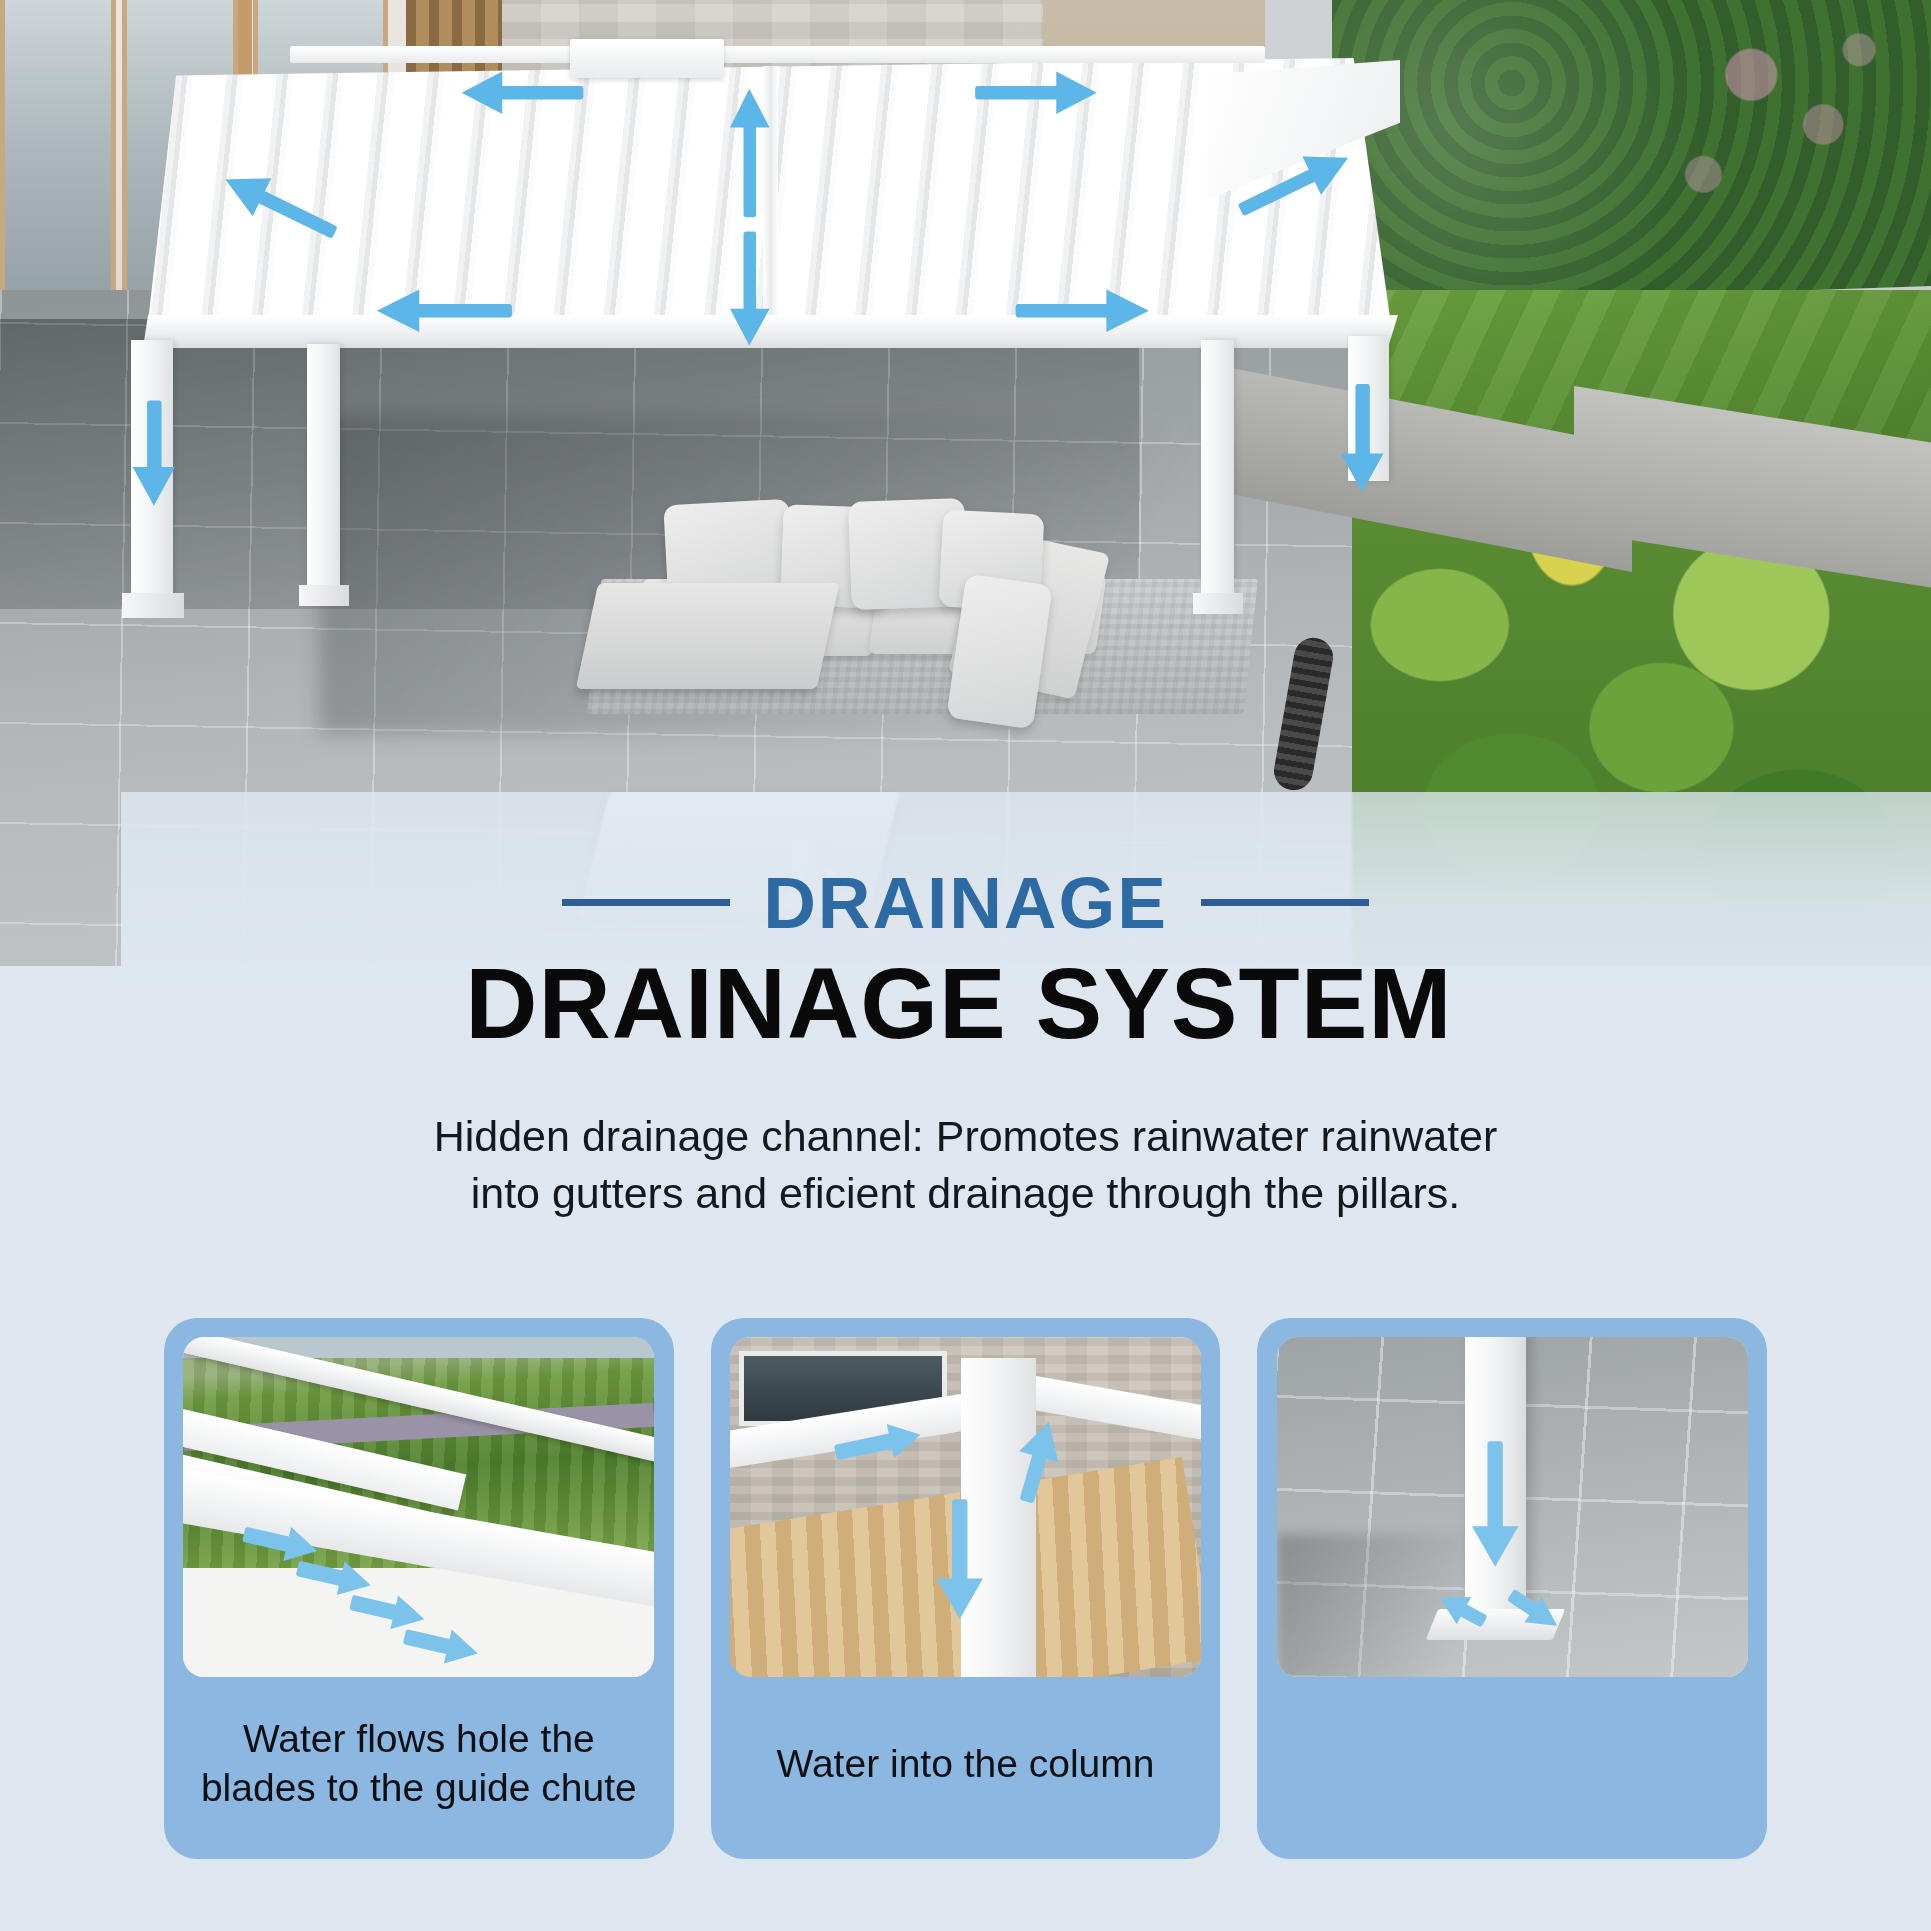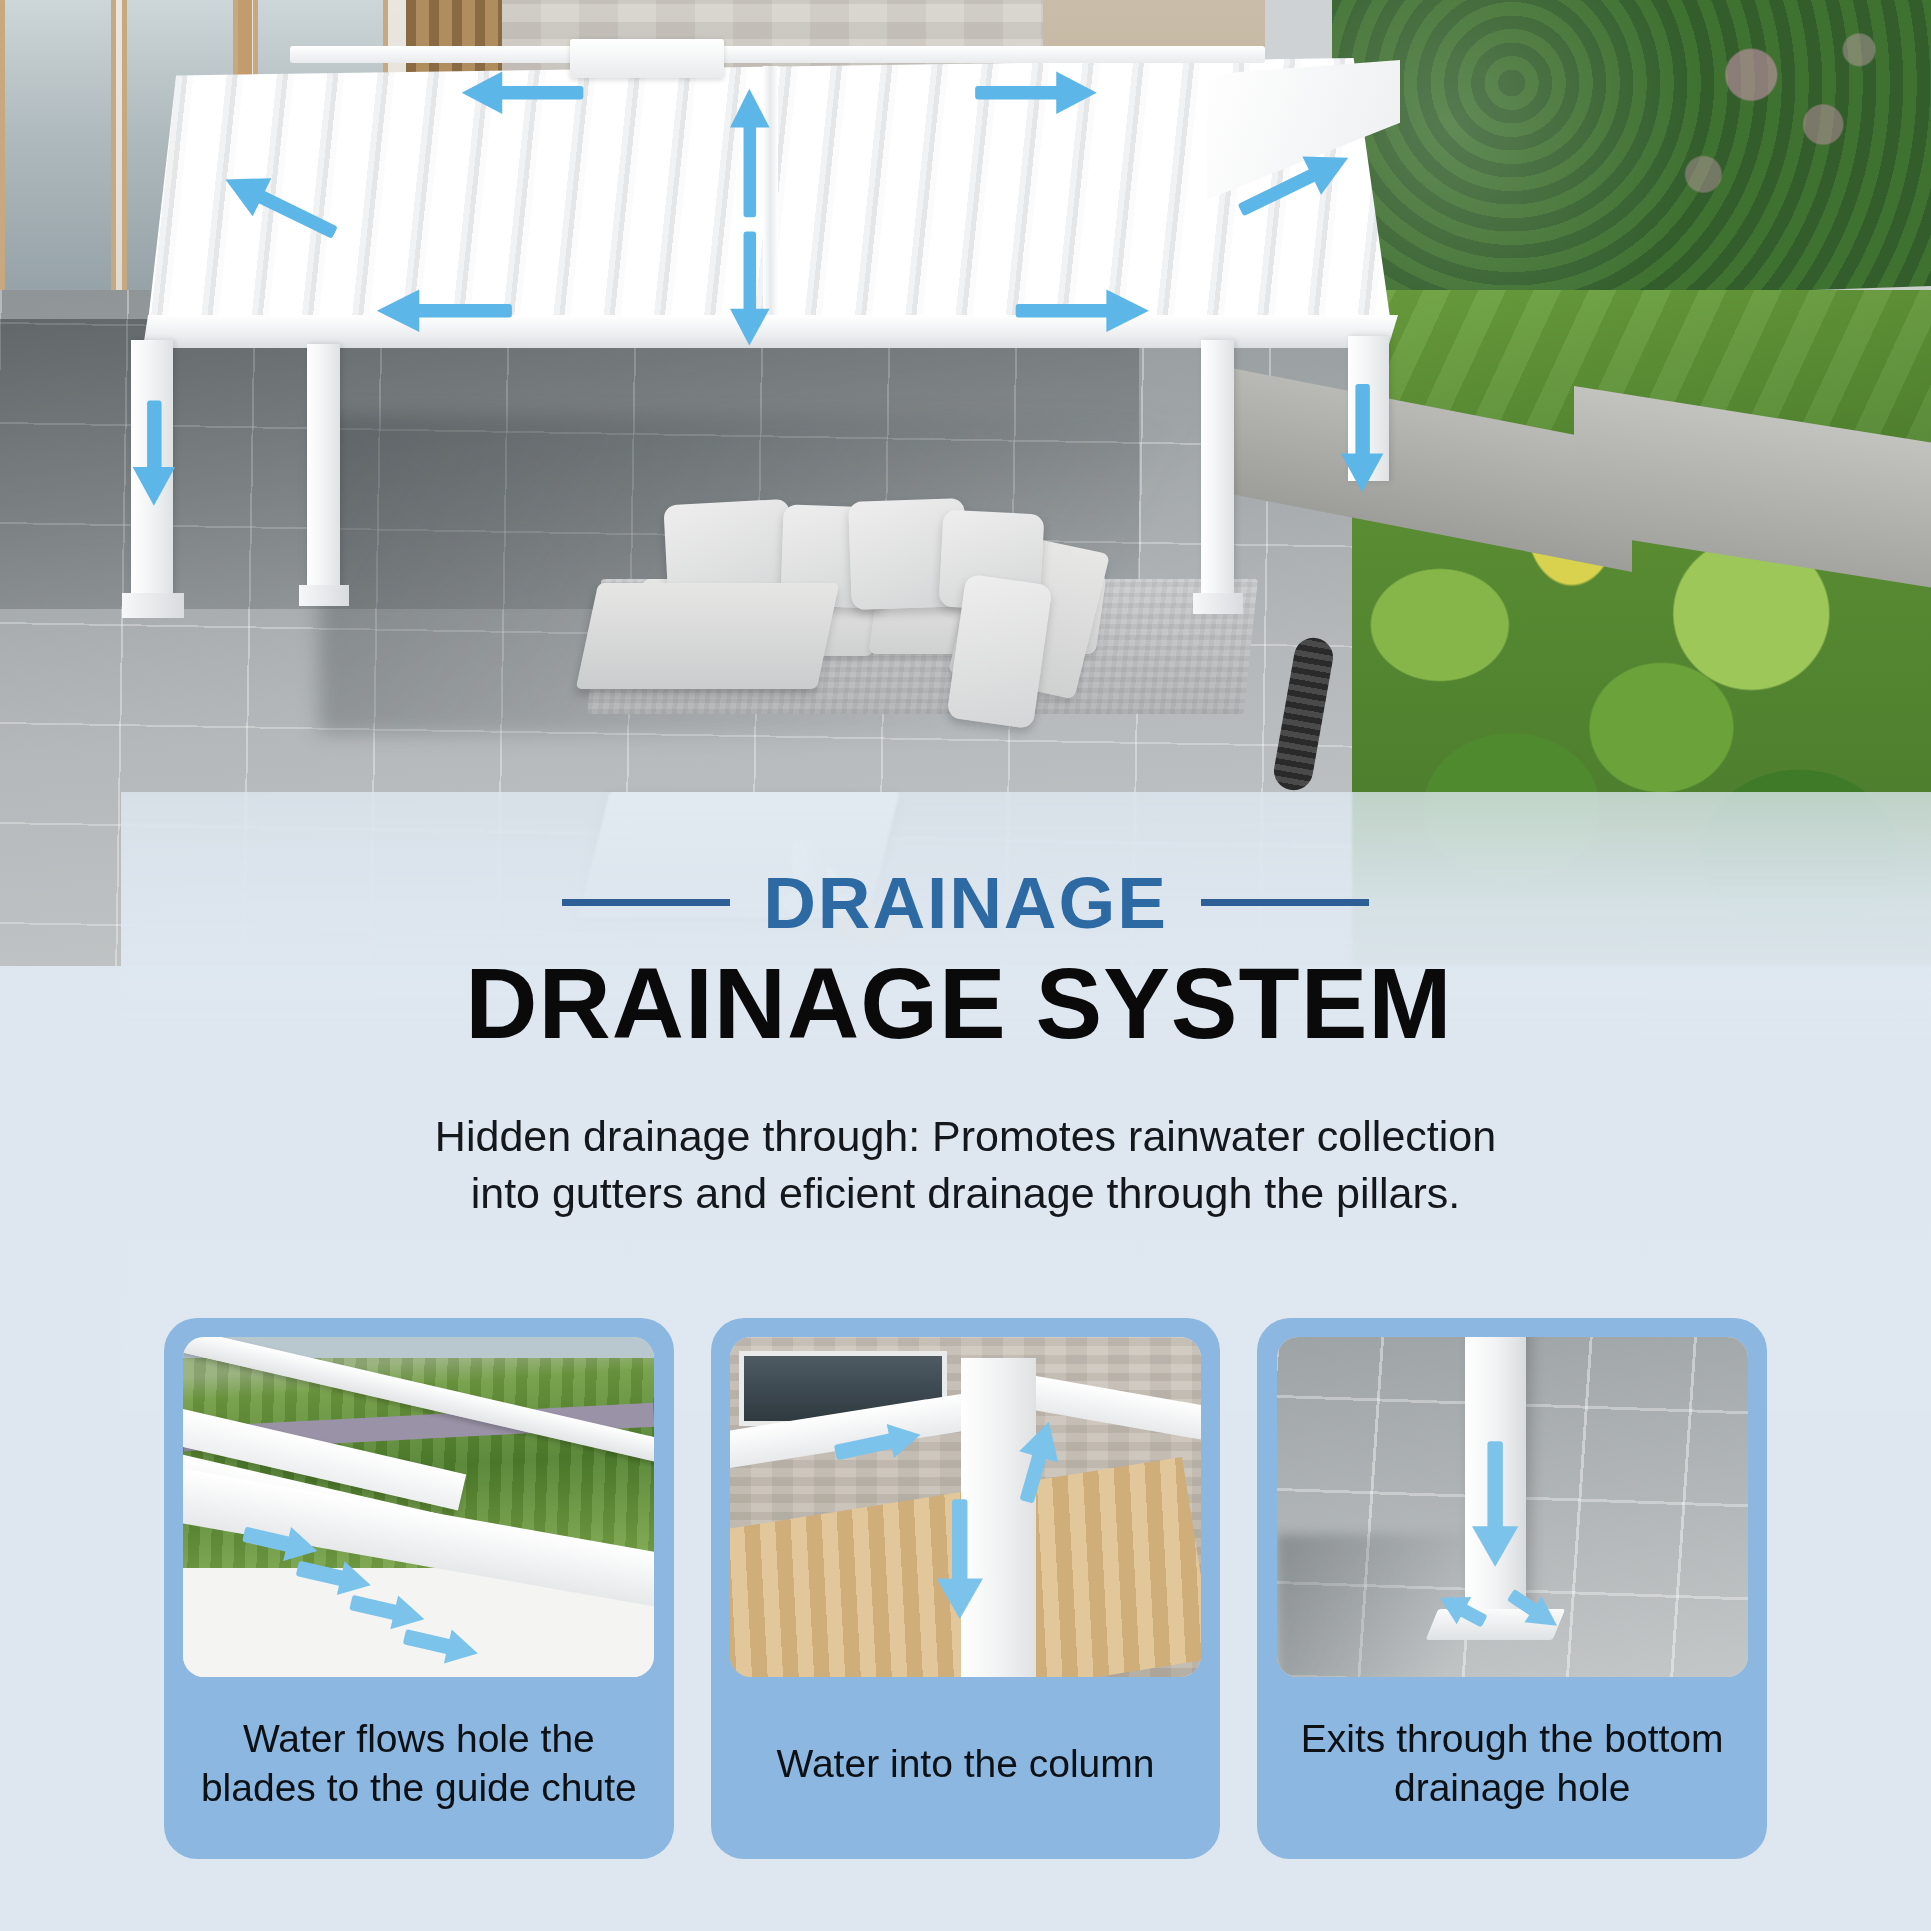--- a/index.html
+++ b/index.html
@@ -344,21 +344,21 @@
 
   <div class="title-row">
     <span class="dash"></span>
     <span class="kicker">DRAINAGE</span>
     <span class="dash"></span>
   </div>
 
   <div class="mainTitle">DRAINAGE SYSTEM</div>
 
   <div class="body-copy">
-    <div>Hidden drainage through: Promotes rainwater collection</div>
+    <div>Hidden drainage channel: Promotes rainwater rainwater</div>
     <div>into gutters and eficient drainage through the pillars.</div>
   </div>
 
   <div class="cards">
 
     <div class="card">
       <div class="card-photo">
         <div class="p1">
           <div class="grass"></div>
           <div class="road"></div>
@@ -437,18 +437,17 @@
               <rect x="176" y="267" width="44" height="14" rx="3"></rect>
                 <polygon points="168,274 196,258 196,290"></polygon>
             </g>
             <g transform="rotate(34 262 280)">
               <rect x="238" y="273" width="44" height="14" rx="3"></rect>
                 <polygon points="296,280 266,264 266,296"></polygon>
             </g>
           </g>
         </svg>
       </div>
-      <div class="card-cap">Exits through the bottom drainage hole</div>
     </div>
 
   </div>
 </div>
 
 
 </body></html>

